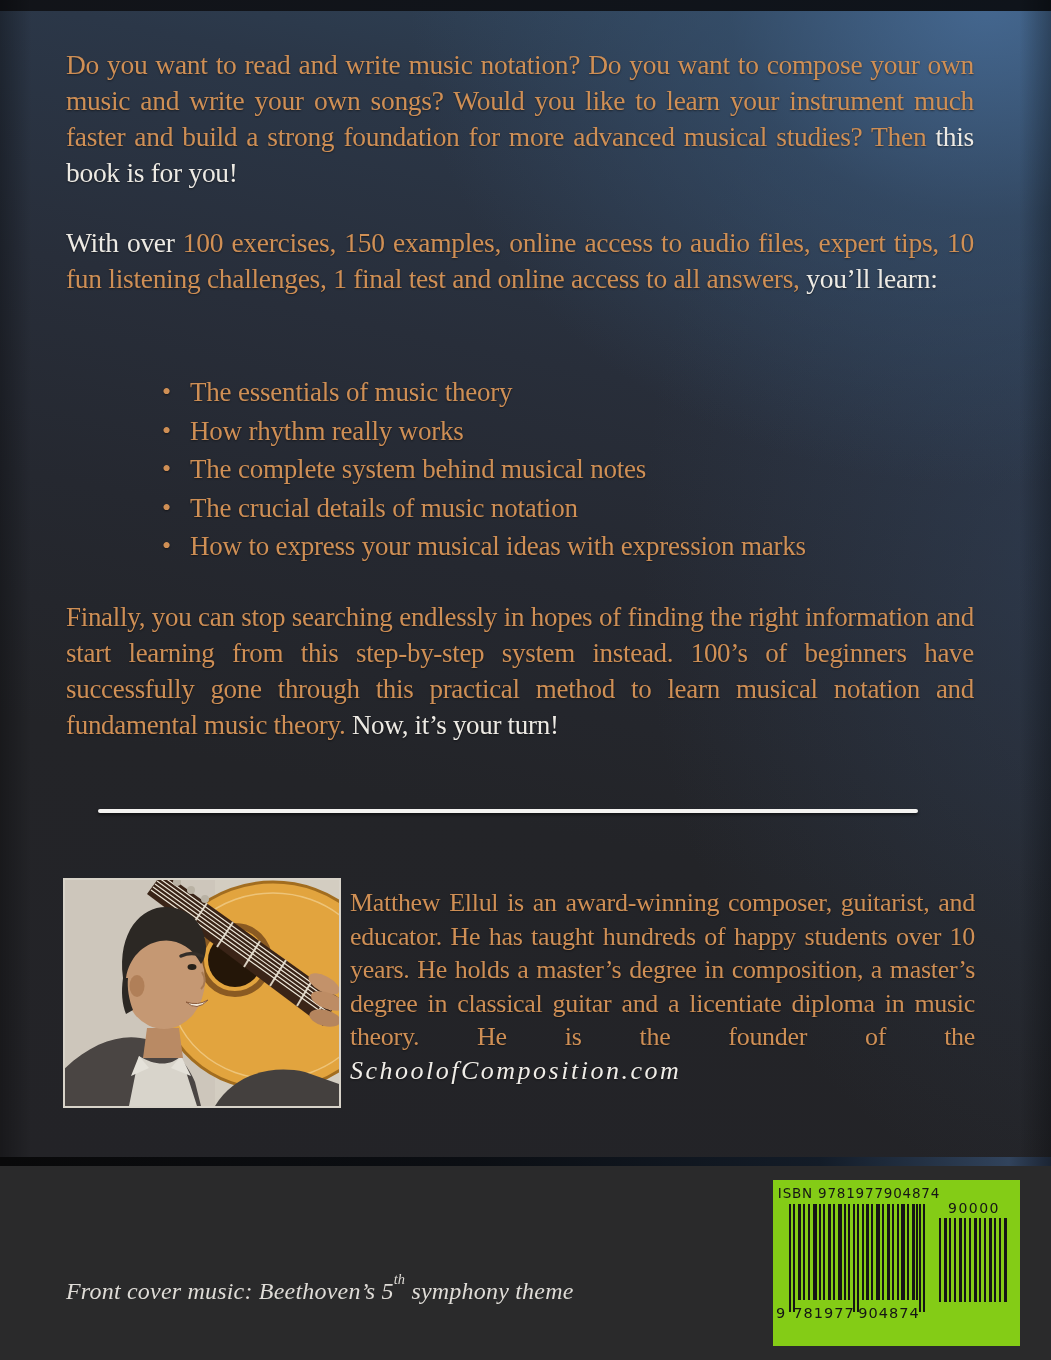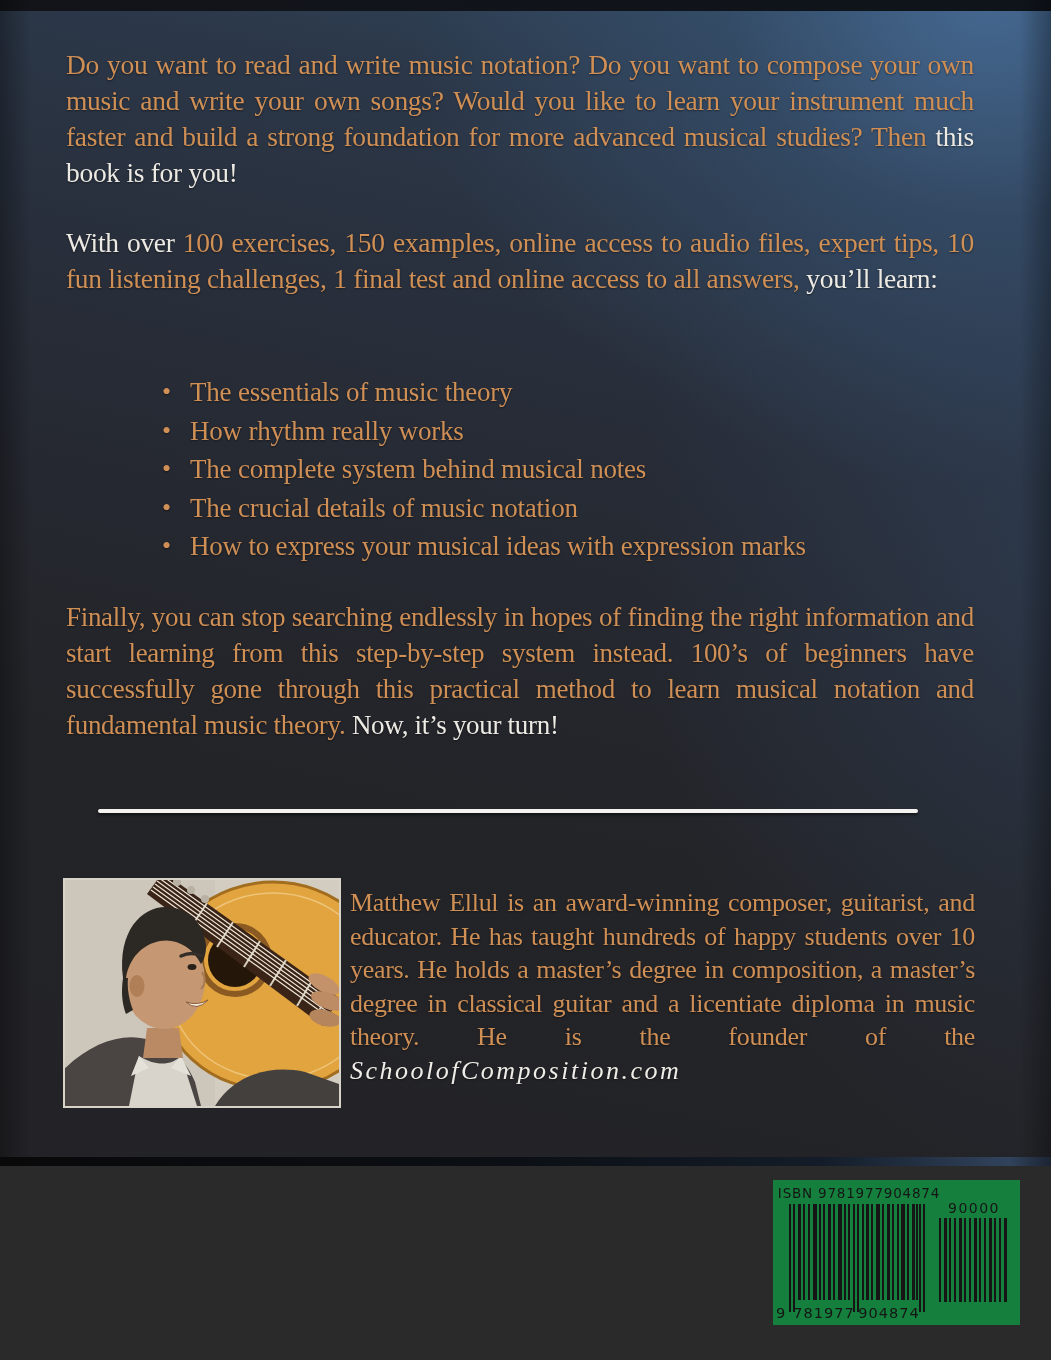--- a/index.html
+++ b/index.html
@@ -60,21 +60,21 @@
   .edge-band{
     position:absolute;top:1157px;left:0;width:100%;height:9px;
     background:linear-gradient(90deg,#09090a 0%,#0b0e13 45%,#131c28 78%,#31435c 96%,#1b2433 100%);
   }
   .footer{position:absolute;top:1166px;left:0;width:100%;height:194px;background:#2a2a2b;}
   .note{
     position:absolute;left:66px;top:104px;margin:0;
     font-style:italic;font-size:24px;line-height:30px;color:#dfdcd7;letter-spacing:0.2px;
   }
   .note sup{font-size:0.60em;position:relative;top:-0.45em;}
-  .barcode{position:absolute;left:773px;top:14px;width:247px;height:145px;background:#15803d;}
+  .barcode{position:absolute;left:773px;top:14px;width:247px;height:166px;background:#84cc16;}
   .barcode svg{display:block;}
   .barcode text{font-family:"DejaVu Sans", sans-serif;fill:#151515;}
   .bc-isbn{font-size:13.5px;letter-spacing:0.8px;}
   .bc-digits{font-size:14.5px;letter-spacing:1px;}
   .bc-price{font-size:14px;letter-spacing:1.5px;}
 </style>
 </head>
 <body>
 
 <div class="page">
@@ -154,20 +154,21 @@
           </g>
         </svg>
       </div>
       <p class="bio"><span>Matthew Ellul is an award-winning composer, guitarist, and educator. He has taught hundreds of happy students over 10 years. He holds a master’s degree in composition, a master’s degree in classical guitar and a licentiate diploma in music theory. He is the founder of the </span><span class="site">SchoolofComposition.com</span></p>
     </div>
   </div>
 
   <div class="edge-band"></div>
 
   <div class="footer">
+    <p class="note"><span>Front cover music: Beethoven’s 5</span><sup>th</sup><span> symphony theme</span></p>
 
     <div class="barcode">
       <svg viewBox="0 0 247 145" width="247" height="145">
         <text class="bc-isbn" x="86" y="18" text-anchor="middle">ISBN 9781977904874</text>
         <g fill="#151515">
           <rect x="16" y="24" width="2" height="108"></rect>
             <rect x="20" y="24" width="2" height="108"></rect>
           <rect x="25" y="24" width="3" height="96"></rect>
             <rect x="30" y="24" width="2" height="96"></rect>
           <rect x="35" y="24" width="2" height="96"></rect>

